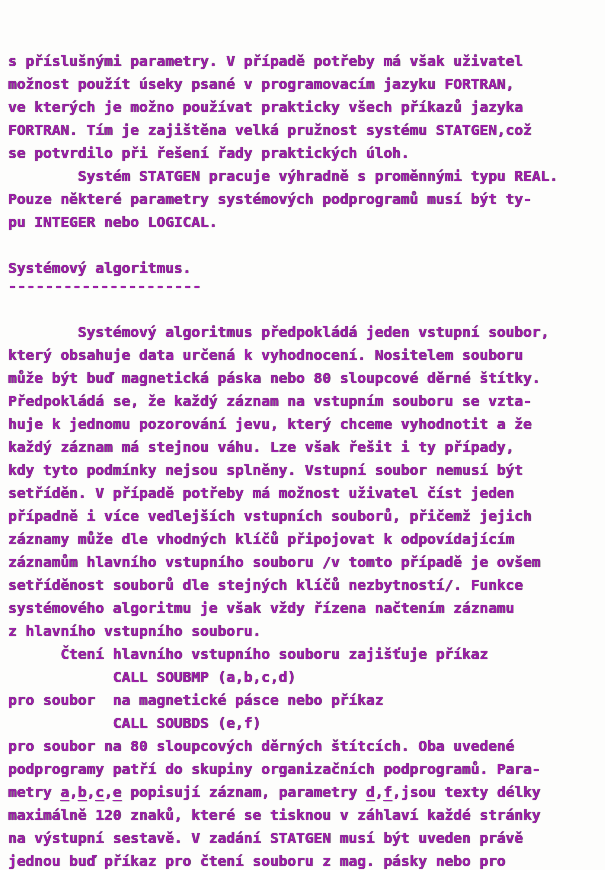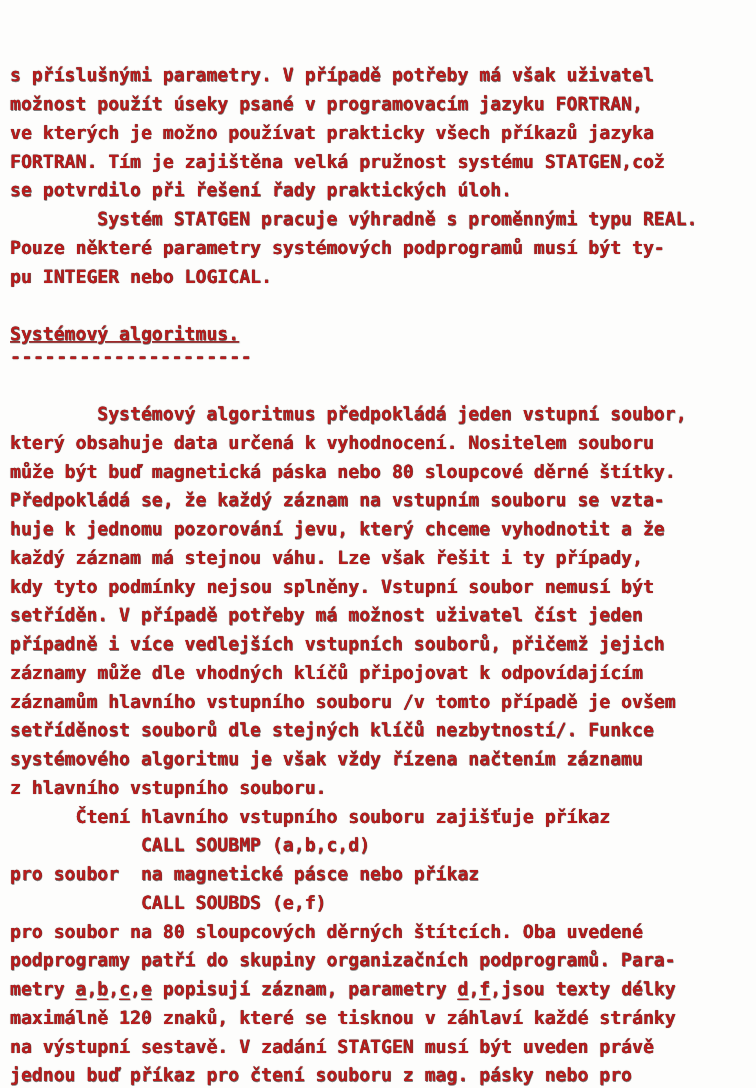--- a/index.html
+++ b/index.html
@@ -11,35 +11,34 @@
     height: 870px;
     background: #fdfdfc;
     overflow: hidden;
   }
   .page {
     box-sizing: border-box;
     width: 605px;
     height: 870px;
     padding: 4px 6px 0 8px;
     background: #fdfdfc;
-    color: #b91c1c;
+    color: #a21caf;
     font-family: "DejaVu Sans Mono", "Liberation Mono", monospace;
     font-size: 14.5px;
     font-weight: bold;
     line-height: 23px;
     white-space: pre;
     text-shadow: 0 0 0.7px rgba(10,10,10,0.85), 0.4px 0.4px 0.4px rgba(20,20,20,0.5);
     filter: blur(0.2px);
   }
   .line {
     min-height: 23px;
   }
   .line.heading {
     min-height: 23px;
-    text-decoration: underline;
   }
   .line.dashes {
     min-height: 18px;
     line-height: 12px;
     letter-spacing: 0.5px;
   }
   .line.blank-tight {
     min-height: 18px;
   }
   .u {

